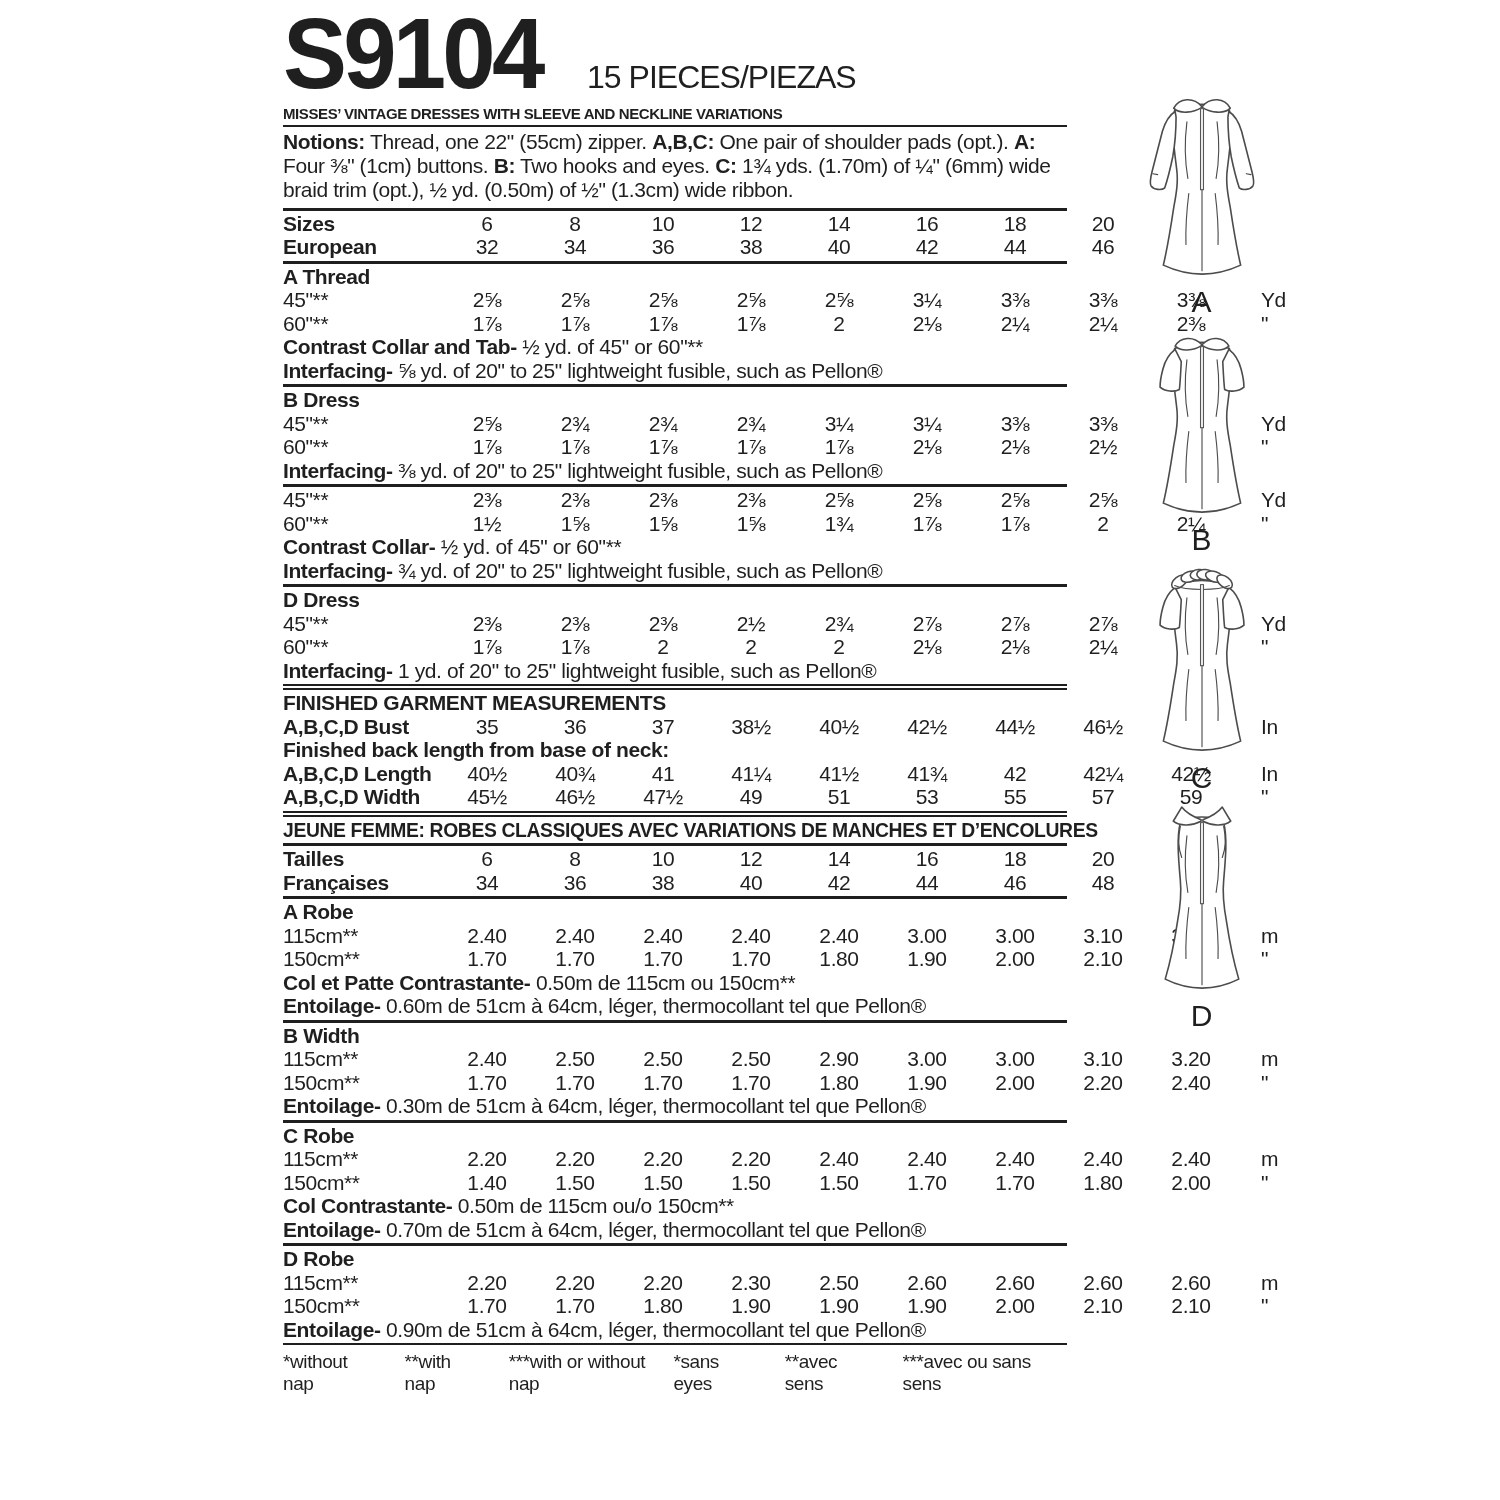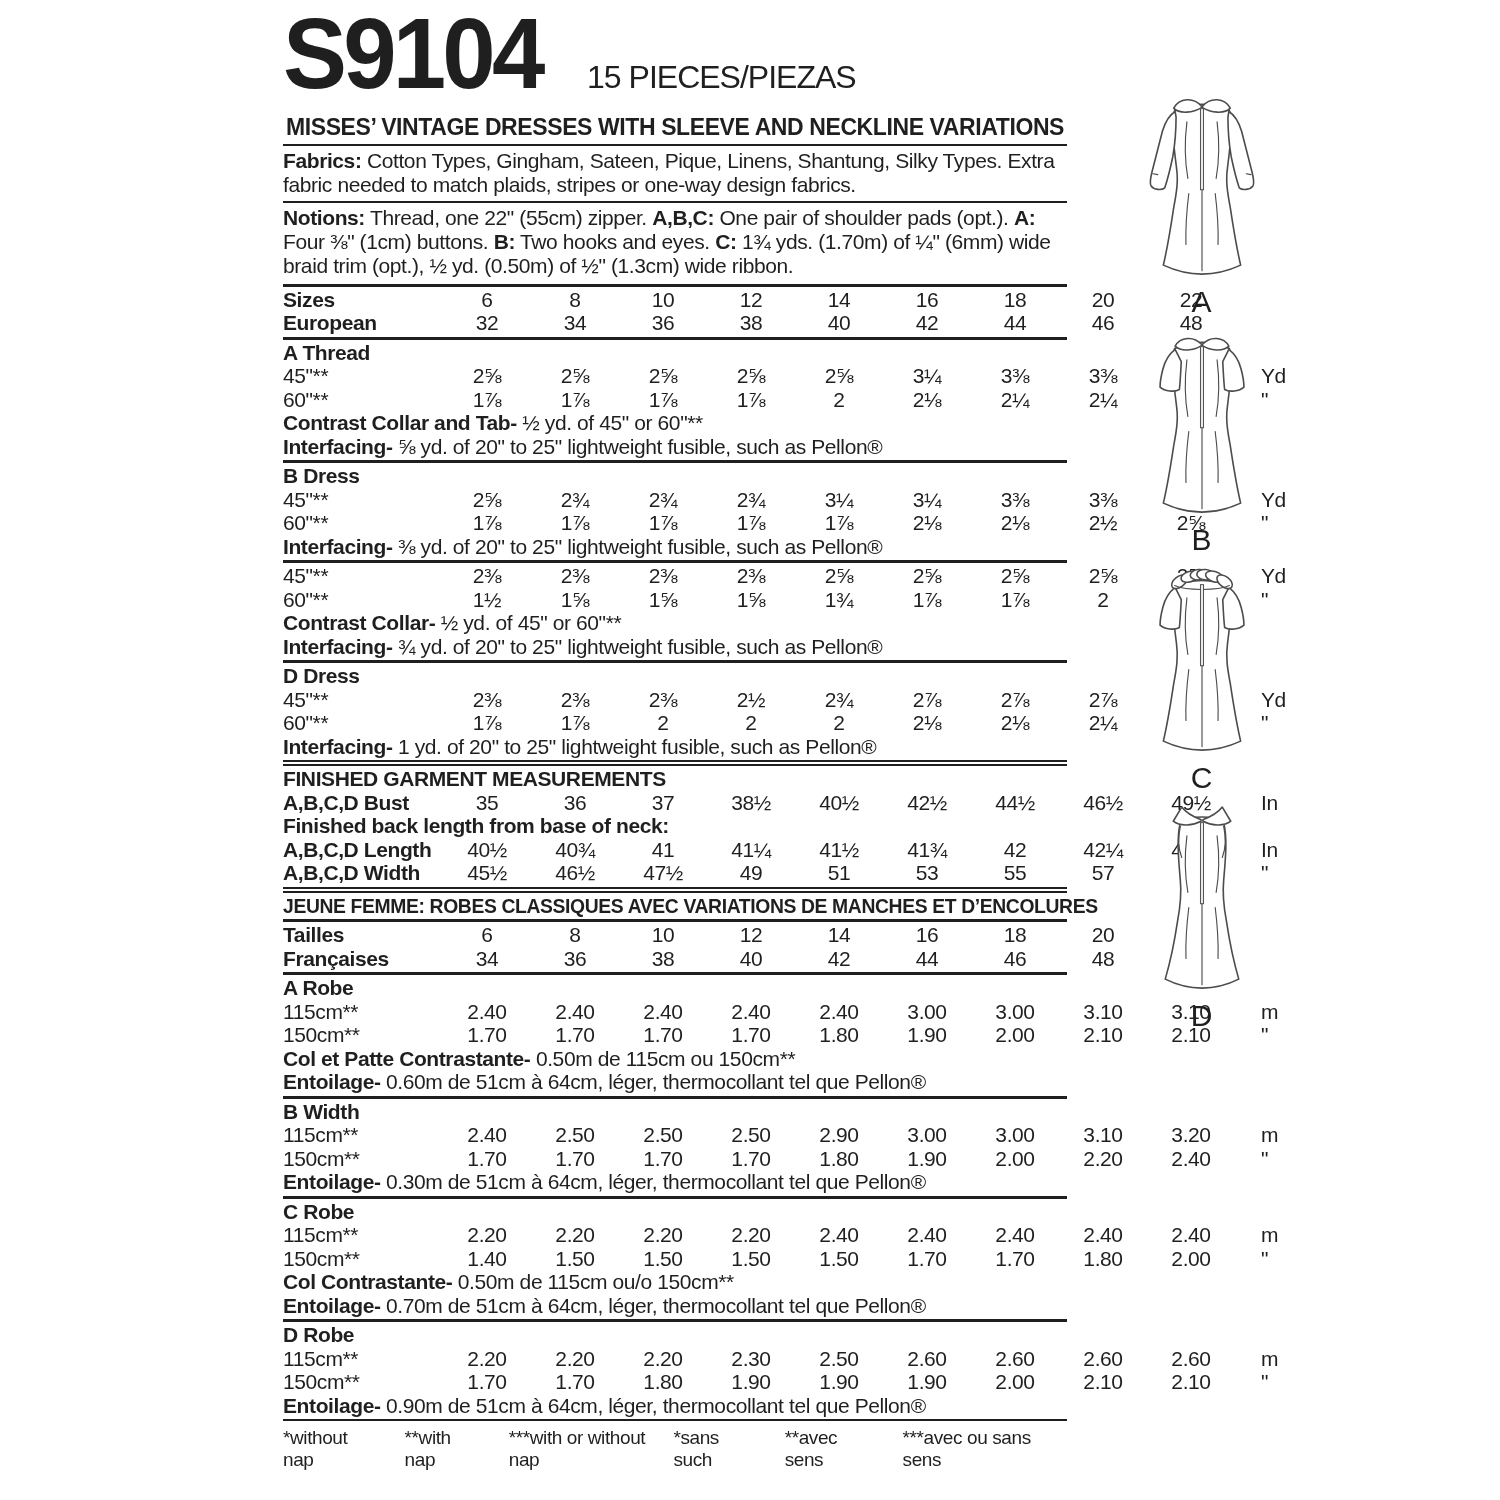--- a/index.html
+++ b/index.html
@@ -9,22 +9,22 @@
     letter-spacing:-0.4px;overflow:hidden;
   }
   .content{position:absolute;left:283px;top:6px;width:784px;}
   .titlebar{display:flex;align-items:baseline;gap:32px;}
   .pattern-no{
     font-size:101px;font-weight:700;line-height:0.95;letter-spacing:-4px;
     display:inline-block;transform:scaleX(0.95);transform-origin:left bottom;
   }
   .pieces{font-size:32px;font-weight:400;letter-spacing:-1px;}
   .main-title{
-    font-size:23px;font-weight:700;margin-top:12px;padding-bottom:3px;
-    border-bottom:2.5px solid #1f1f1f;white-space:nowrap;text-align:center;
+    font-size:15px;font-weight:700;margin-top:3px;padding-bottom:3px;
+    border-bottom:2.5px solid #1f1f1f;white-space:nowrap;
   }
   .para{font-size:21px;line-height:24px;padding:3px 0 4px;}
   .para.fabrics{border-bottom:2.5px solid #1f1f1f;}
   .para b{font-weight:700;}
   
   .tbl{margin-top:2px;}
   .section{border-top:3px solid #1f1f1f;padding:1px 0 2px;}
   .section.rule-double{border-top:6px double #1f1f1f;}
   .row{font-size:21px;line-height:23.5px;height:23.5px;white-space:nowrap;}
   .row.head{font-weight:700;}
@@ -55,21 +55,20 @@
 
 <div class="content">
 
   <div class="titlebar">
     <span class="pattern-no">S9104</span>
     <span class="pieces">15 PIECES/PIEZAS</span>
   </div>
 
   <div class="main-title">MISSES’ VINTAGE DRESSES WITH SLEEVE AND NECKLINE VARIATIONS</div>
 
-  <div class="para fabrics"><b>Fabrics:</b><span> Cotton Types, Gingham, Sateen, Pique, Linens, Shantung, Silky Types. Extra fabric needed to match plaids, stripes or one-way design fabrics.</span></div>
   <div class="para notions"><b>Notions:</b><span> Thread, one 22" (55cm) zipper. </span><b>A,B,C:</b><span> One pair of shoulder pads (opt.). </span><b>A:</b><span> Four ⅜" (1cm) buttons. </span><b>B:</b><span> Two hooks and eyes. </span><b>C:</b><span> 1¾ yds. (1.70m) of ¼" (6mm) wide braid trim (opt.), ½ yd. (0.50m) of ½" (1.3cm) wide ribbon.</span></div>
 
   <div class="tbl">
       <div class="section rule-heavy">
         <div class="row data boldlbl">
           <div class="lbl">Sizes</div>
           <div class="val">6</div>
           <div class="val">8</div>
           <div class="val">10</div>
           <div class="val">12</div>
@@ -413,21 +412,21 @@
       </div>
     </div>
 
   <div class="footnotes">
     <div class="fgroup">
         <div>*without nap</div>
         <div>**with nap</div>
         <div>***with or without nap</div>
       </div>
     <div class="fgroup">
-        <div>*sans such</div>
+        <div>*sans eyes</div>
         <div>**avec sens</div>
         <div>***avec ou sans sens</div>
       </div>
   </div>
 
 </div>
 
 <div class="illos">
 
   <div class="fig">

